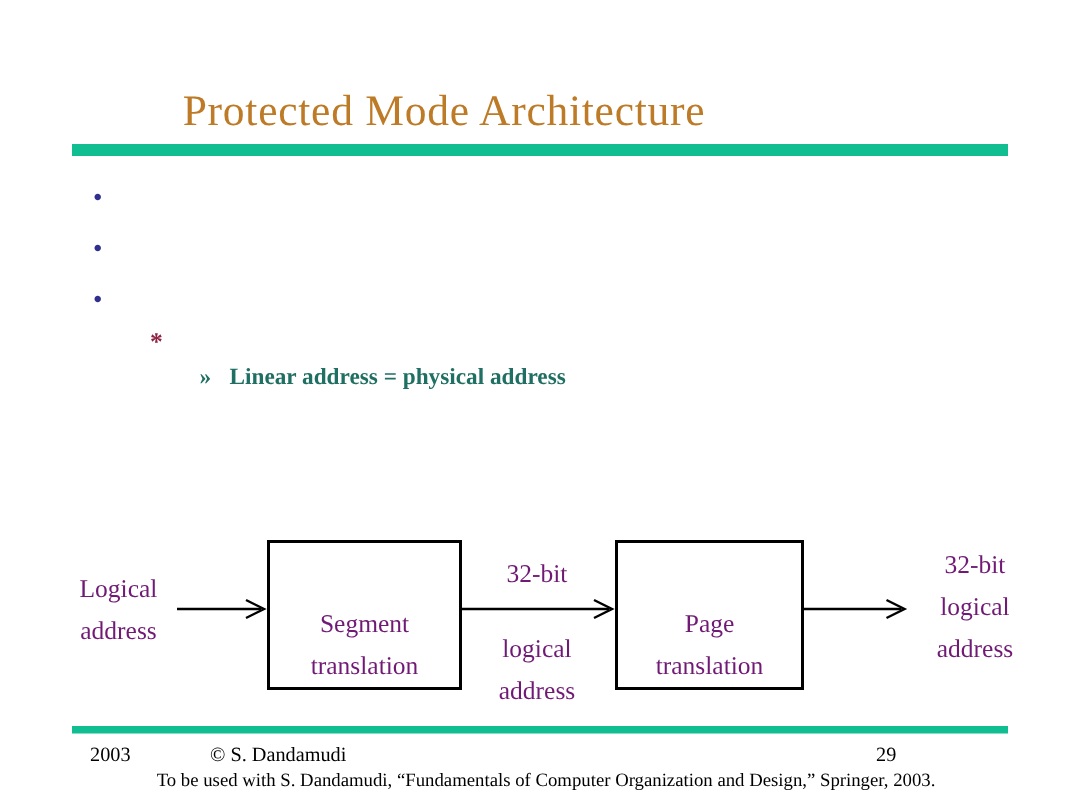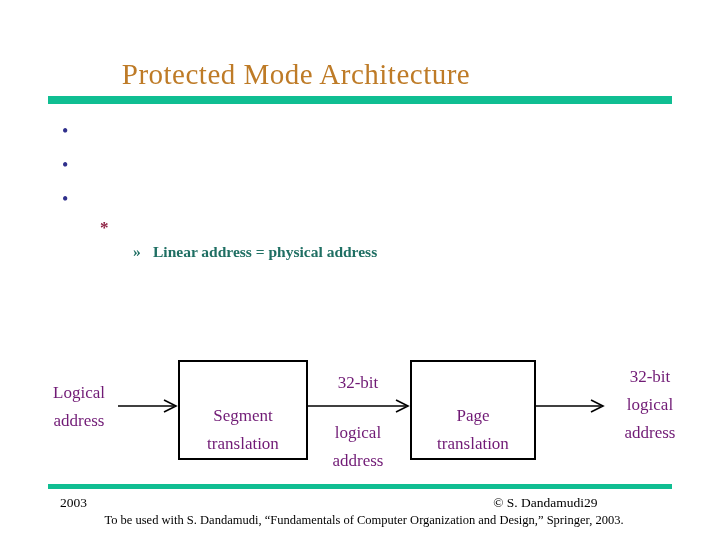--- a/index.html
+++ b/index.html
@@ -38,21 +38,21 @@
         justify-content:flex-end;align-items:center;text-align:center;
         background:#fff;}
   .box-segment{left:138px;width:130px;}
   .box-page{left:370px;width:126px;}
 
   .rule-bottom{position:absolute;left:48px;top:484px;width:624px;height:5px;
                background:#10BE92;}
   .footer-row{position:absolute;left:60px;top:495px;width:604px;
               display:flex;align-items:baseline;font-size:13.5px;color:#000;}
   .footer-row .f-left{width:80px;text-align:left;}
-  .footer-row .f-center{flex:1;text-align:right;}
+  .footer-row .f-center{flex:1;text-align:left;}
   .footer-row .f-right{width:80px;}
   .footer-attr{position:absolute;left:4px;top:513px;width:720px;
                text-align:center;font-size:12.5px;color:#000;}
 </style>
 </head>
 <body>
 
 <div class="slide">
 
   <h1 class="title">Protected Mode Architecture</h1>

